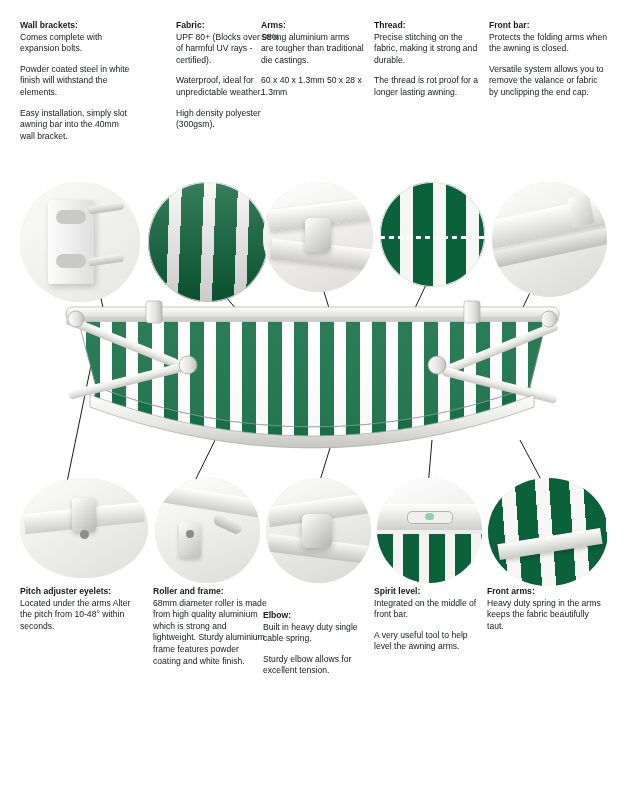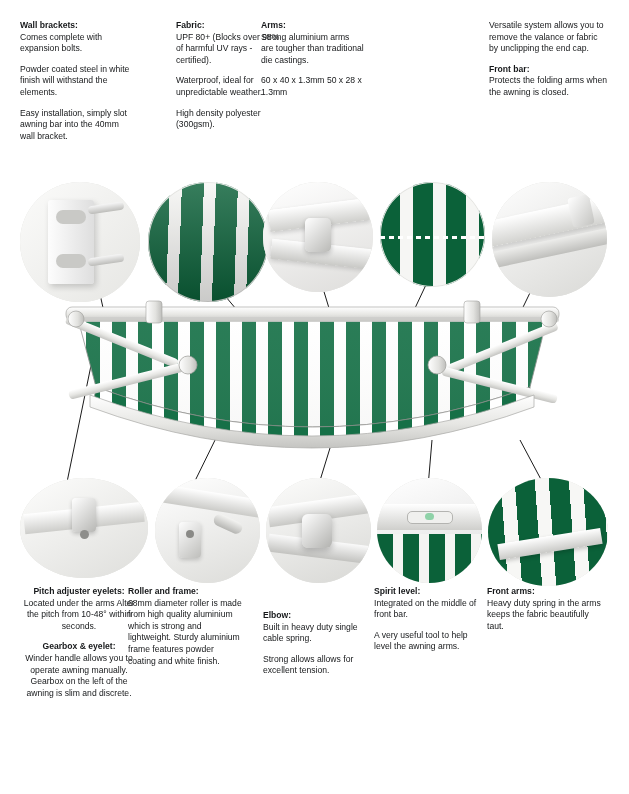--- a/index.html
+++ b/index.html
@@ -39,22 +39,22 @@
   .txt-col p:last-child { margin-bottom: 0; }
 
   
   #c-wall     { left: 20px;  top: 20px;  width: 112px; }
   #c-fabric   { left: 140px; top: 20px;  width: 112px; margin-left: 36px; }
   #c-arms     { left: 261px; top: 20px;  width: 103px; }
   #c-thread   { left: 374px; top: 20px;  width: 105px; }
   #c-front    { left: 489px; top: 20px;  width: 118px; }
 
   
-  #c-pitch    { left: 20px;  top: 586px; width: 118px; text-align: center; }
-  #c-roller   { left: 128px; top: 586px; width: 114px; }
+  #c-pitch    { left: 20px;  top: 586px; width: 118px; }
+  #c-roller   { left: 153px; top: 586px; width: 114px; }
   #c-elbow    { left: 263px; top: 610px; width: 104px; }
   #c-spirit   { left: 374px; top: 586px; width: 104px; }
   #c-frontarm { left: 487px; top: 586px; width: 120px; }
 
   
   .circle {
     position: absolute;
     border-radius: 50%;
     overflow: hidden;
     background: #f3f3f1;
@@ -93,38 +93,41 @@
     <p><span class="hd">Fabric:</span><span>UPF 80+ (Blocks over 98% of harmful UV rays - certified).</span></p>
     <p>Waterproof, ideal for unpredictable weather.</p>
     <p>High density polyester (300gsm).</p>
   </div>
 
   <div class="txt-col" id="c-arms">
     <p><span class="hd">Arms:</span><span>Strong aluminium arms are tougher than traditional die castings.</span></p>
     <p>60 x 40 x 1.3mm 50 x 28 x 1.3mm</p>
   </div>
 
+  <div class="txt-col" id="c-thread">
+    <p><span class="hd">Thread:</span><span>Precise stitching on the fabric, making it strong and durable.</span></p>
+    <p>The thread is rot proof for a longer lasting awning.</p>
+  </div>
 
   <div class="txt-col" id="c-front">
+    <p><span class="hd">Front bar:</span><span>Protects the folding arms when the awning is closed.</span></p>
     <p>Versatile system allows you to remove the valance or fabric by unclipping the end cap.</p>
-    <p><span class="hd">Front bar:</span><span>Protects the folding arms when the awning is closed.</span></p>
   </div>
 
   <div class="txt-col" id="c-pitch">
     <p><span class="hd">Pitch adjuster eyelets:</span><span>Located under the arms Alter the pitch from 10-48° within seconds.</span></p>
-    <p><span class="hd">Gearbox &amp; eyelet:</span><span>Winder handle allows you to operate awning manually. Gearbox on the left of the awning is slim and discrete.</span></p>
   </div>
 
   <div class="txt-col" id="c-roller">
     <p><span class="hd">Roller and frame:</span><span>68mm diameter roller is made from high quality aluminium which is strong and lightweight. Sturdy aluminium frame features powder coating and white finish.</span></p>
   </div>
 
   <div class="txt-col" id="c-elbow">
     <p><span class="hd">Elbow:</span><span>Built in heavy duty single cable spring.</span></p>
-    <p>Strong allows allows for excellent tension.</p>
+    <p>Sturdy elbow allows for excellent tension.</p>
   </div>
 
   <div class="txt-col" id="c-spirit">
     <p><span class="hd">Spirit level:</span><span>Integrated on the middle of front bar.</span></p>
     <p>A very useful tool to help level the awning arms.</p>
   </div>
 
   <div class="txt-col" id="c-frontarm">
     <p><span class="hd">Front arms:</span><span>Heavy duty spring in the arms keeps the fabric beautifully taut.</span></p>
   </div>

